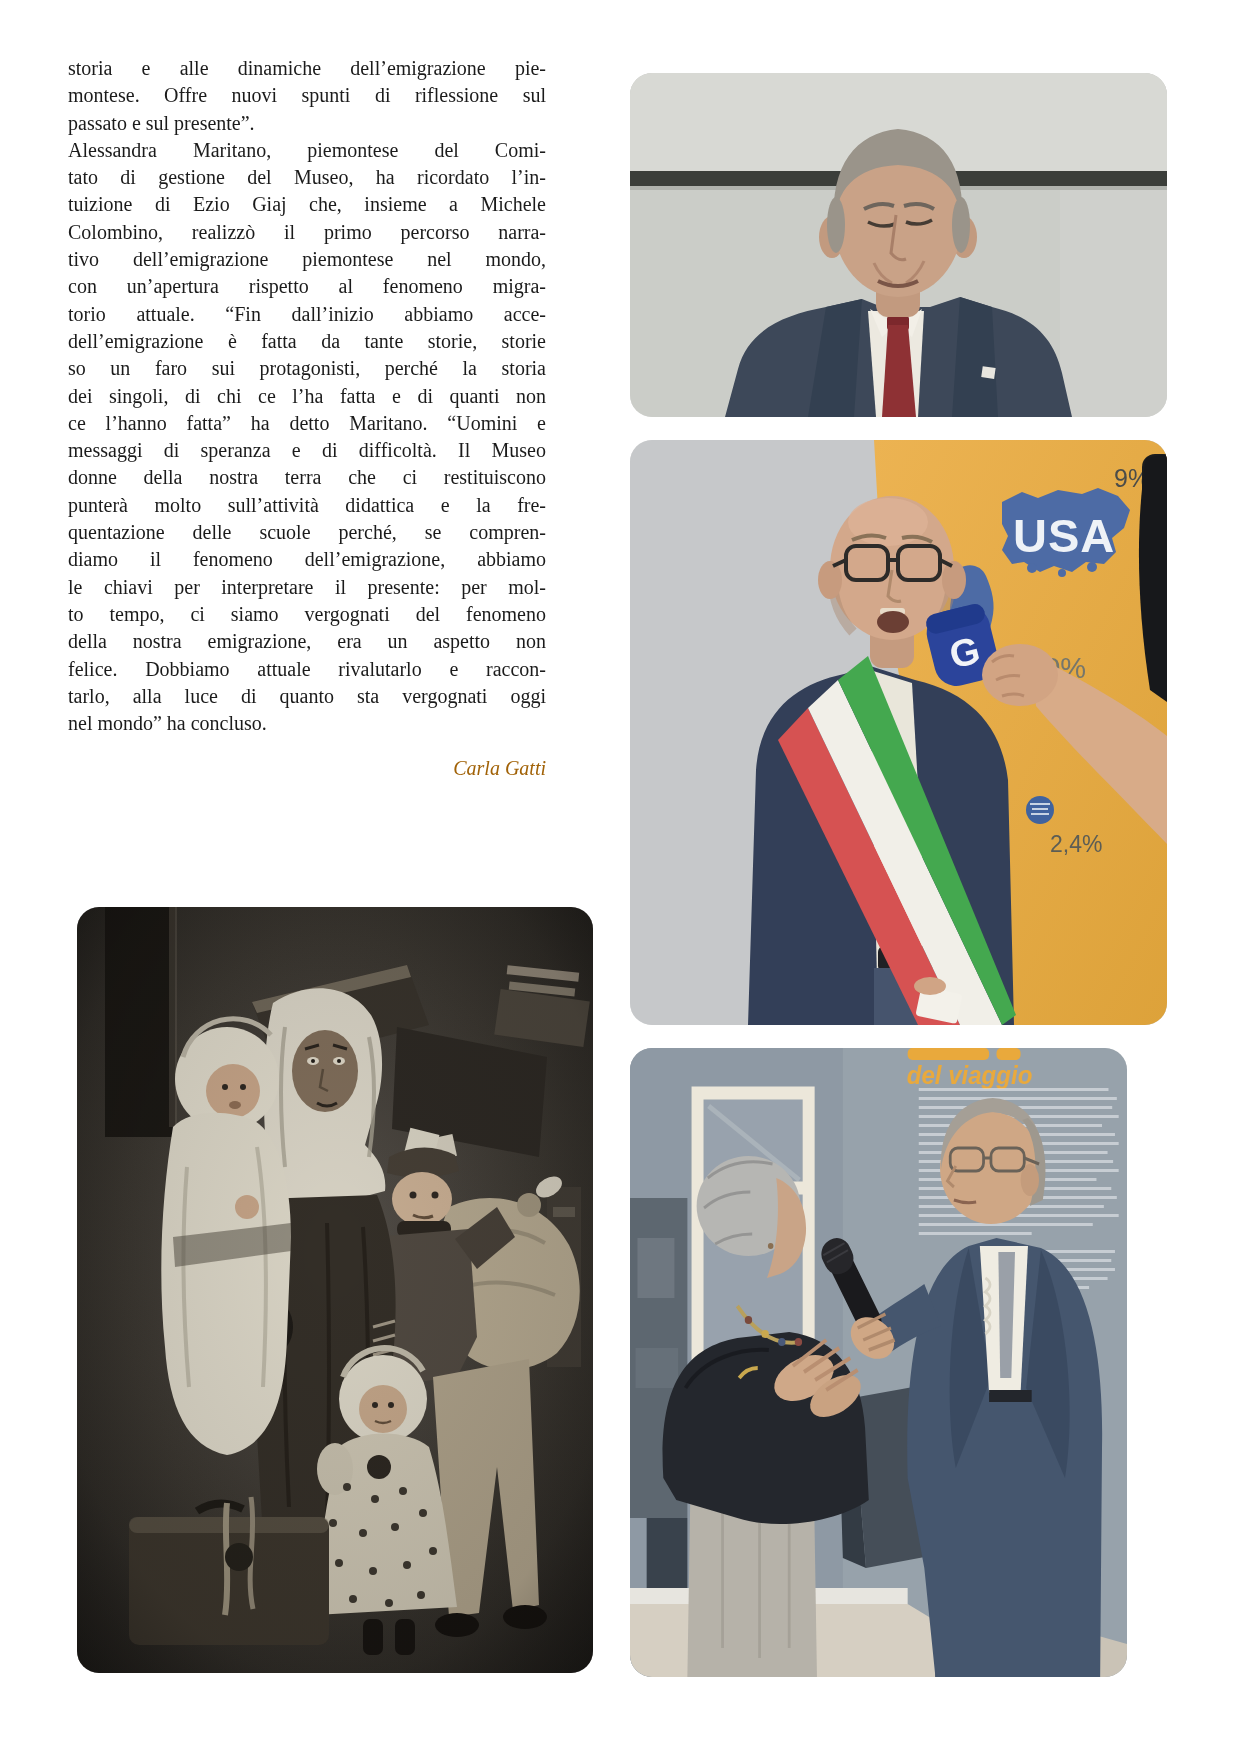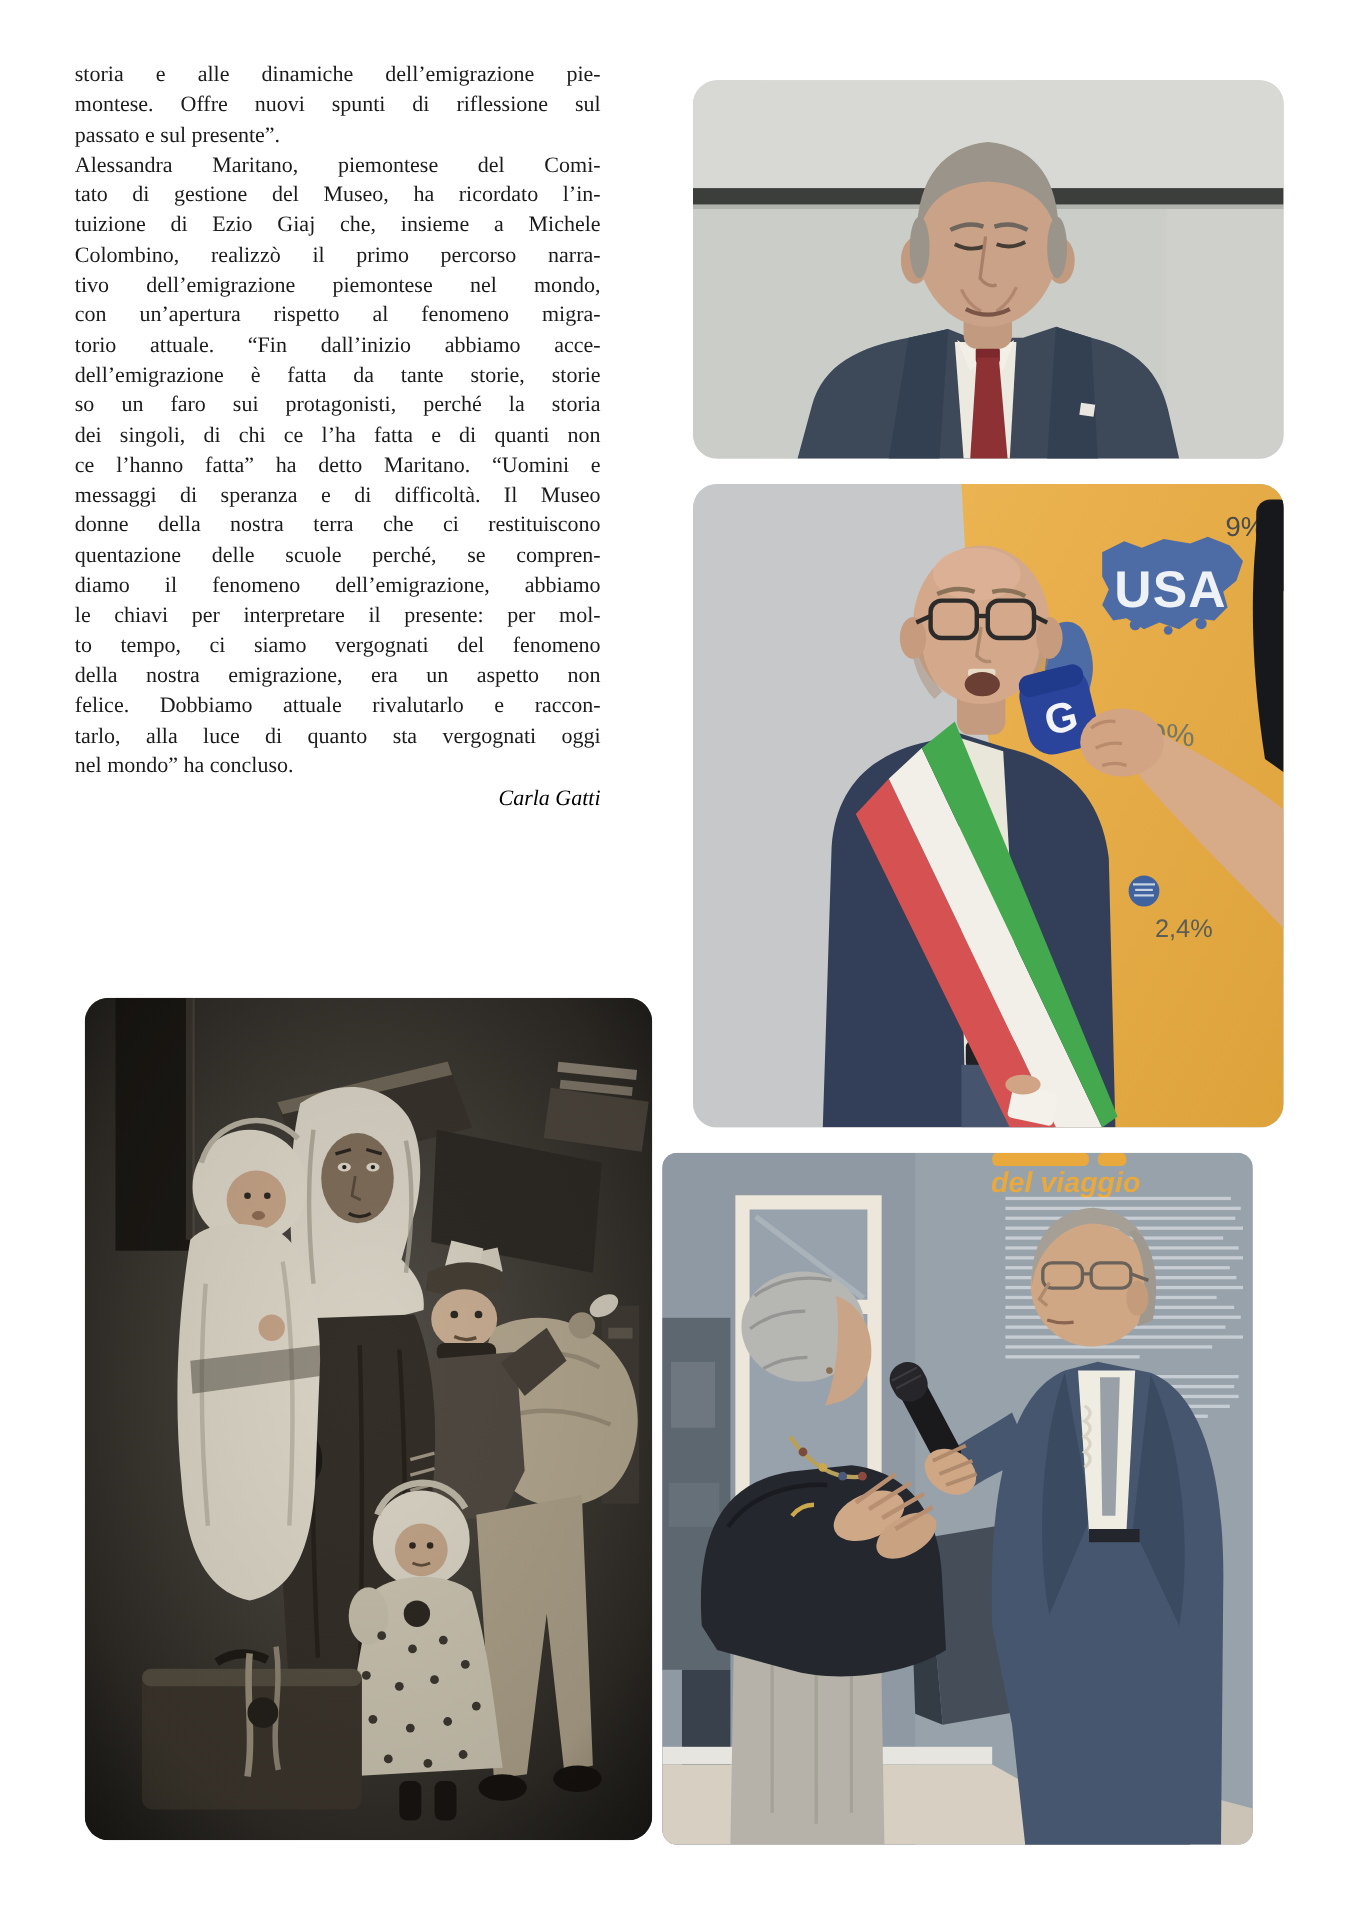--- a/index.html
+++ b/index.html
@@ -1,25 +1,25 @@
 <!DOCTYPE html>
 <html><head>
 <meta charset="utf-8">
 <style>
   html,body{margin:0;padding:0;background:#ffffff;}
   .page{position:relative;width:1241px;height:1754px;background:#ffffff;overflow:hidden;
         font-family:"Liberation Serif", serif;}
   .article{position:absolute;left:68px;top:55px;width:478px;color:#1b1b1b;}
   .article .ln{font-size:20px;line-height:27.3px;text-align:justify;text-align-last:justify;}
   .article .ln.end{text-align-last:left;}
-  .byline{margin-top:3px;font-size:20px;line-height:27px;font-style:italic;text-align:right;color:#000000;}
+  .byline{margin-top:18px;font-size:20px;line-height:27px;font-style:italic;text-align:right;color:#a16207;}
   .ph{position:absolute;border-radius:22px;overflow:hidden;background:#ddd;}
   #ph1{left:630px;top:73px;width:537px;height:344px;}
   #ph2{left:630px;top:440px;width:537px;height:585px;}
-  #ph3{left:602px;top:1048px;width:537px;height:629px;border-radius:14px;}
+  #ph3{left:630px;top:1048px;width:497px;height:629px;}
   #ph4{left:77px;top:907px;width:516px;height:766px;}
   .ph svg{display:block;width:100%;height:100%;}
   figure{margin:0;padding:0;}
 </style>
 </head>
 <body>
 
 <div class="page">
 
   <div class="article">
@@ -32,20 +32,21 @@
     <div class="ln">Colombino, realizzò il primo percorso narra-</div>
     <div class="ln">tivo dell’emigrazione piemontese nel mondo,</div>
     <div class="ln">con un’apertura rispetto al fenomeno migra-</div>
     <div class="ln">torio attuale. “Fin dall’inizio abbiamo acce-</div>
     <div class="ln">dell’emigrazione è fatta da tante storie, storie</div>
     <div class="ln">so un faro sui protagonisti, perché la storia</div>
     <div class="ln">dei singoli, di chi ce l’ha fatta e di quanti non</div>
     <div class="ln">ce l’hanno fatta” ha detto Maritano. “Uomini e</div>
     <div class="ln">messaggi di speranza e di difficoltà. Il Museo</div>
     <div class="ln">donne della nostra terra che ci restituiscono</div>
+    <div class="ln">punterà molto sull’attività didattica e la fre-</div>
     <div class="ln">quentazione delle scuole perché, se compren-</div>
     <div class="ln">diamo il fenomeno dell’emigrazione, abbiamo</div>
     <div class="ln">le chiavi per interpretare il presente: per mol-</div>
     <div class="ln">to tempo, ci siamo vergognati del fenomeno</div>
     <div class="ln">della nostra emigrazione, era un aspetto non</div>
     <div class="ln">felice. Dobbiamo attuale rivalutarlo e raccon-</div>
     <div class="ln">tarlo, alla luce di quanto sta vergognati oggi</div>
     <div class="ln end">nel mondo” ha concluso.</div>
     <div class="byline">Carla Gatti</div>
   </div>

